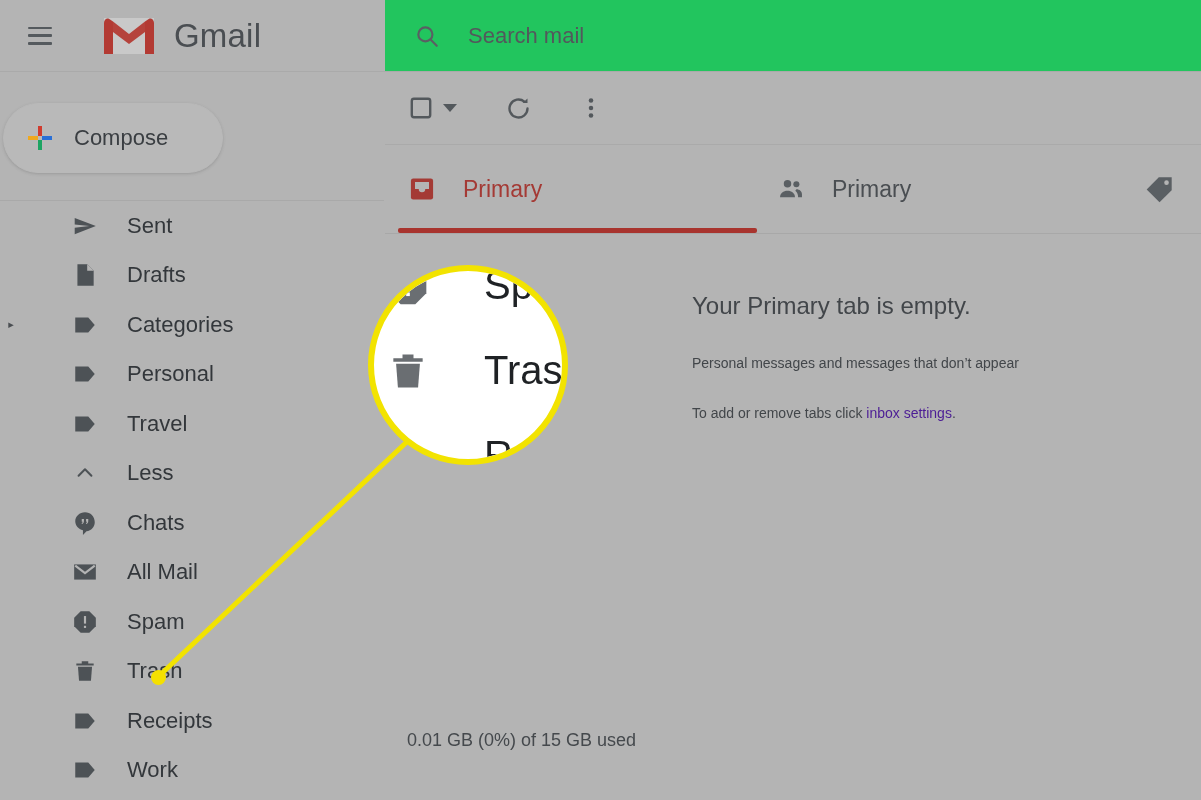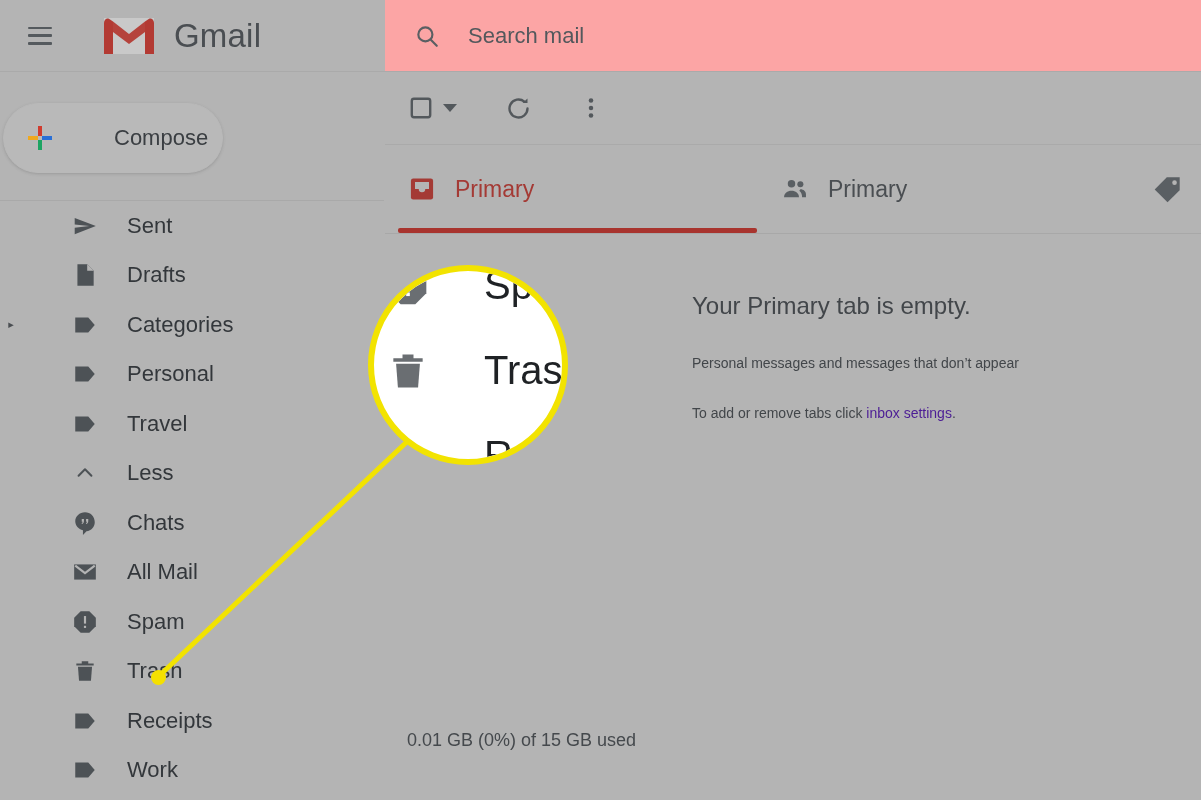--- a/index.html
+++ b/index.html
@@ -66,21 +66,21 @@
     margin-left: 16px;
     letter-spacing: 0.2px;
     font-weight: 400;
   }
   .search {
     position: absolute;
     left: 385px;
     top: 0;
     width: 816px;
     height: 71px;
-    background: #fca5a5;
+    background: #22c55e;
     display: flex;
     align-items: center;
   }
   .search-icon {
     margin-left: 29px;
     width: 26px;
     height: 26px;
     color: #5a5f63;
   }
   .search-placeholder {
@@ -102,21 +102,20 @@
     width: 220px;
     height: 70px;
     border-radius: 36px;
     border: 1px solid #b9b9b9;
     background: #b9b9b9;
     display: flex;
     align-items: center;
     box-shadow: 0 1px 3px rgba(80,80,80,0.25);
     cursor: pointer;
     box-sizing: border-box;
-    gap: 40px;
   }
   .plus-icon {
     width: 28px;
     height: 28px;
     margin-left: 22px;
     position: relative;
   }
   .compose-label {
     font-size: 22px;
     color: #3a3e42;
@@ -215,21 +214,21 @@
   .tab-primary { margin-left: 22px; width: 375px; }
   .tab-social  { width: 375px; }
   .tab-promotions { }
   .tab-icon {
     width: 30px; height: 30px;
     display: flex; align-items: center; justify-content: center;
     color: #5a5f63;
     flex: none;
   }
   .tab-label {
-    margin-left: 18px;
+    margin-left: 26px;
     font-size: 23px;
     color: #4a4e52;
   }
   .tab.active .tab-icon { color: #a43a35; }
   .tab.active .tab-label { color: #a43a35; }
   .tab-underline {
     position: absolute;
     left: 13px;
     bottom: 0;
     width: 359px;

